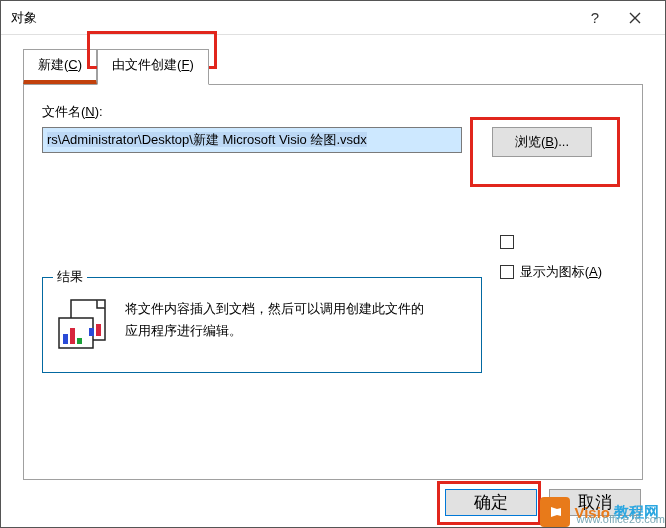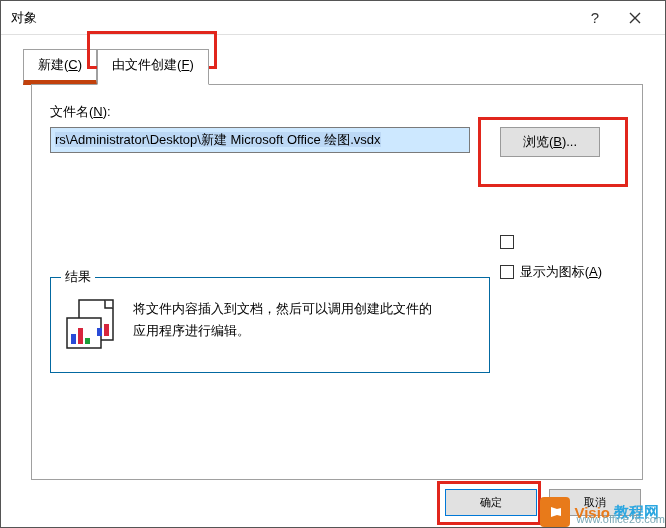--- a/index.html
+++ b/index.html
@@ -50,21 +50,20 @@
   }
   .tab.active {
     border-bottom: 1px solid #fff;
     z-index: 2;
   }
   .tabpane {
     border: 1px solid #a0a0a0;
     padding: 18px 18px 18px 18px;
     height: 396px;
     position: relative;
-    margin-left: 8px;
   }
   .field-label {
     font-size: 13px;
     margin-bottom: 6px;
     display: block;
   }
   .filepath-sel {
     background:#cde8ff;
     border:1px solid #7a7a7a;
     width:420px;height:26px;
@@ -113,21 +112,21 @@
     display:flex;
     justify-content:flex-end;
     align-items:center;
     gap:12px;
     padding-right:24px;
   }
   .footer-btn {
     width:92px; height:27px;
     border:1px solid #9a9a9a;
     background:#e1e1e1;
-    font-size:11px;
+    font-size:17px;
     font-family:inherit;
   }
   .footer-btn.primary { border:1px solid #0078d7; }
   .watermark {
     position:absolute; right:6px; bottom:0; display:flex; align-items:center; gap:4px;
     font-size:15px; font-weight:bold;
   }
   .wm-badge {
     width:30px;height:30px;background:#e87a1a;border-radius:4px;display:flex;align-items:center;justify-content:center;color:#fff;font-size:20px;font-weight:bold;
   }
@@ -159,21 +158,21 @@
     <div class="tab active" style="position:relative;">
       <span>由文件创建(<span class="underline">F</span>)</span>
     </div>
   </div>
 
   <div class="hl-box" style="left:86px; top:-4px; width:130px; height:38px;"></div>
 
   <div class="tabpane">
     <label class="field-label">文件名(<span class="underline">N</span>):</label>
     <div class="row1">
-      <div class="filepath-sel"><span>rs\Administrator\Desktop\新建 Microsoft Office 绘图.vsdx</span></div>
+      <div class="filepath-sel"><span>rs\Administrator\Desktop\新建 Microsoft Visio 绘图.vsdx</span></div>
       <button class="browse-btn">浏览(<span class="underline">B</span>)...</button>
     </div>
 
     <div class="hl-box" style="left:446px; top:32px; width:150px; height:70px;"></div>
 
     <div class="checkbox-group">
       <label class="cb">
         <span class="cb-box"></span>
       </label>
       <label class="cb">

